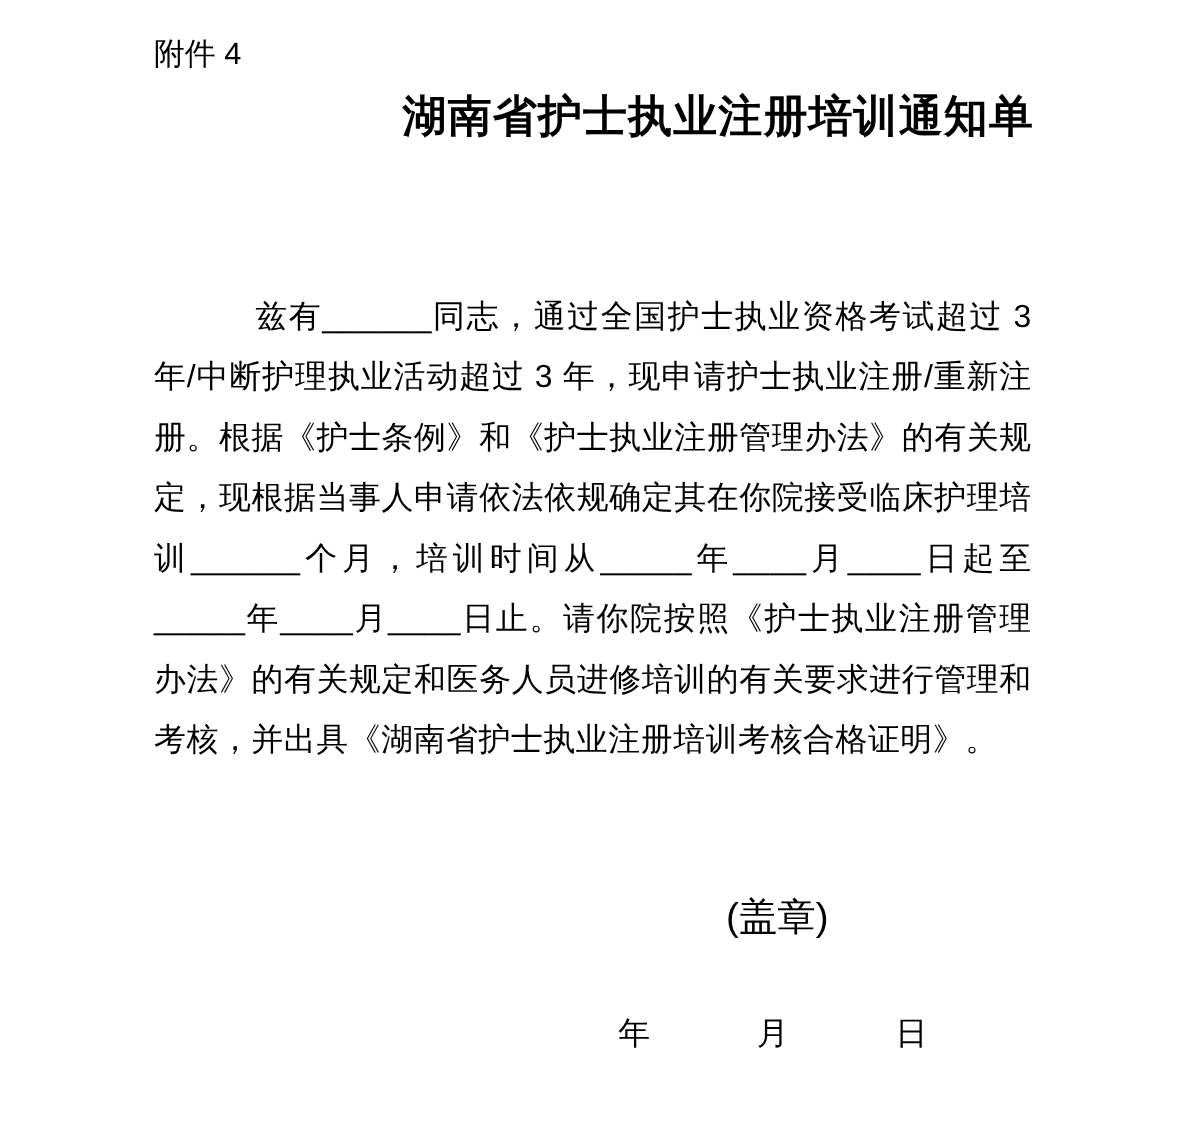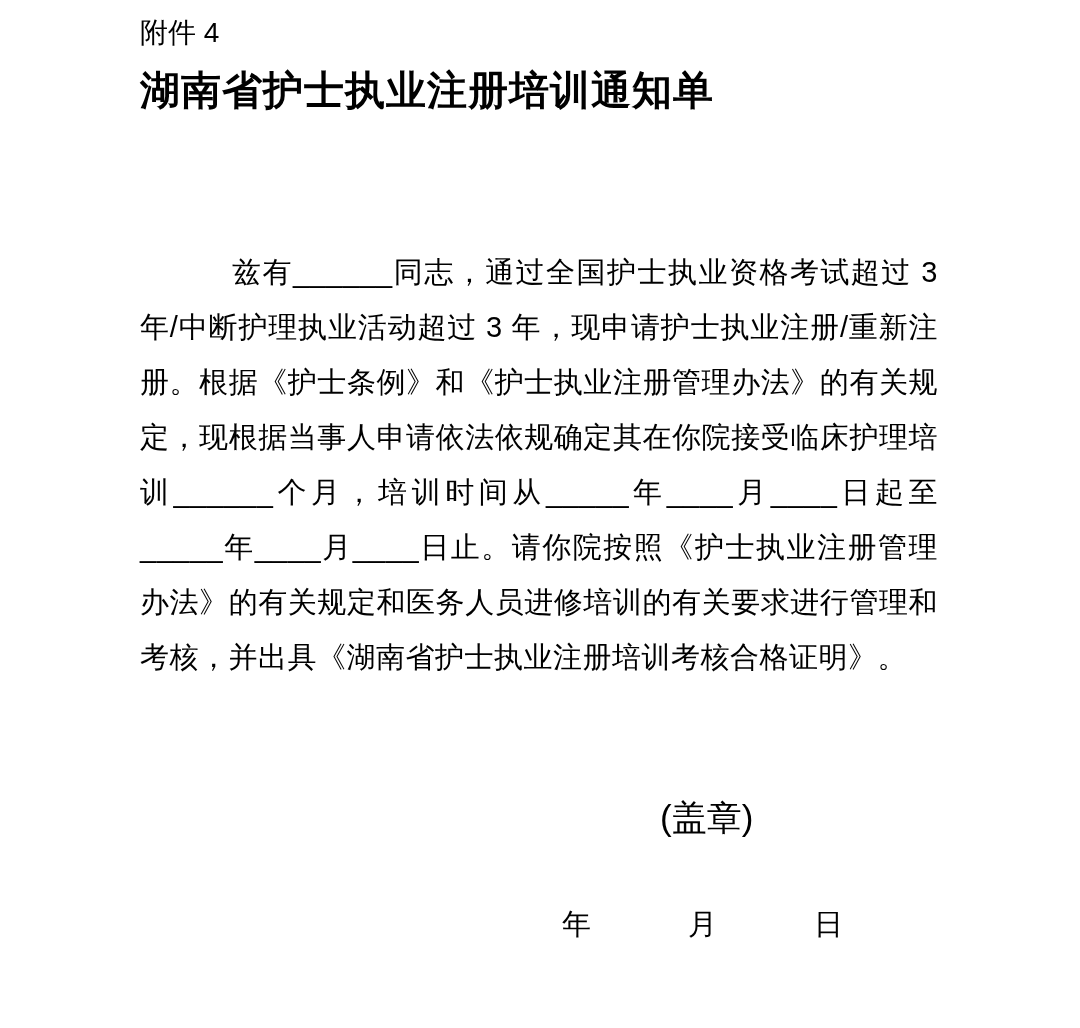--- a/index.html
+++ b/index.html
@@ -11,40 +11,40 @@
     width: 1080px;
     height: 1028px;
     font-family: "Liberation Sans", "DejaVu Sans", sans-serif;
     color: #000000;
     position: relative;
     overflow: hidden;
   }
   .page {
     position: absolute;
     left: 0;
-    top: 0;
+    top: 16px;
     width: 1080px;
     height: 879px;
     background: #ffffff;
   }
   .attachment-label {
     position: absolute;
     left: 140px;
     top: 16px;
     font-size: 28px;
     line-height: 34px;
     white-space: pre;
   }
   .doc-title {
     position: absolute;
     left: 140px;
     top: 66px;
     width: 800px;
     margin: 0;
-    text-align: left;
+    text-align: right;
     font-size: 40px;
     line-height: 48px;
     font-weight: bold;
     letter-spacing: 1px;
   }
   .salutation {
     position: absolute;
     left: 140px;
     top: 198px;
     width: 800px;

